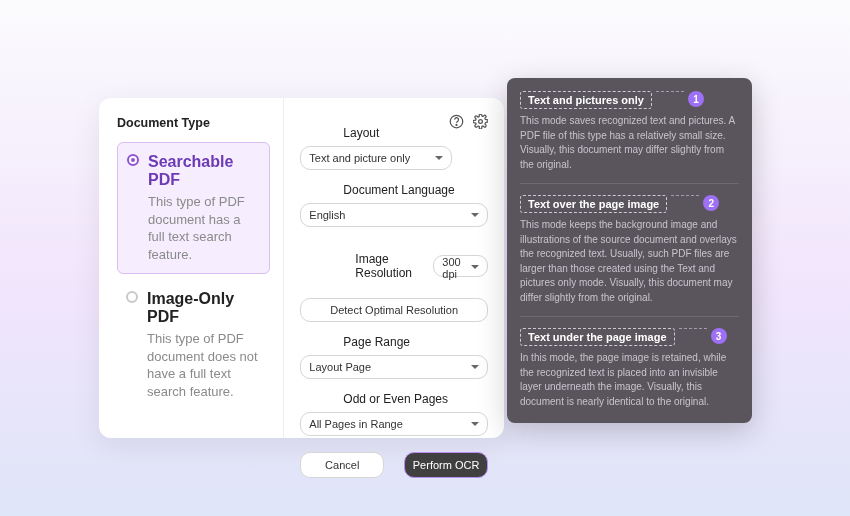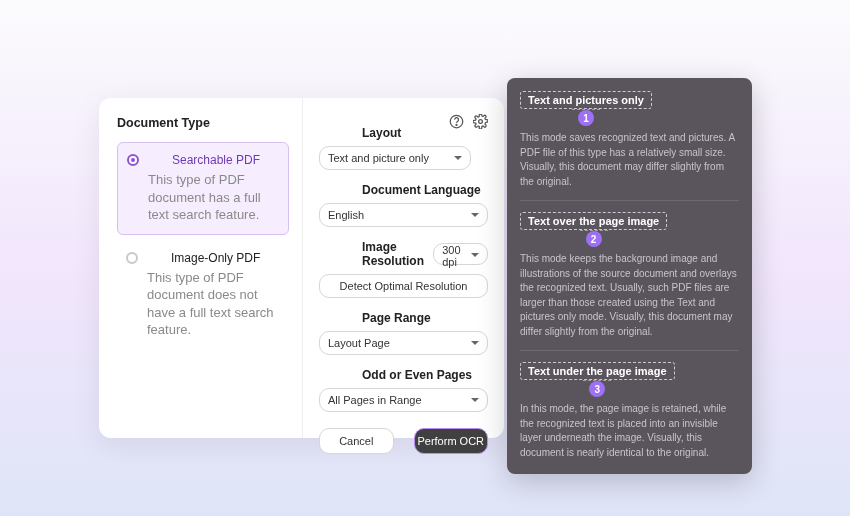--- a/index.html
+++ b/index.html
@@ -63,35 +63,34 @@
     border: 2px solid #8f52d4;
   }
   .doctype.selected .radio::after {
     content: "";
     position: absolute;
     inset: 2px;
     border-radius: 50%;
     background: #8f52d4;
   }
   .doctype-label {
-    font-size: 12px;
-    font-weight: 400;
+    font-size: 16px;
+    font-weight: 700;
     color: #222;
     margin-bottom: 4px;
-    margin-left: 24px;
   }
   .doctype.selected .doctype-label { color: #6d3ab5; }
   .doctype-desc {
     font-size: 13px;
     color: #8a8a8a;
     line-height: 1.35;
   }
   .field-label {
     font-size: 12px;
-    font-weight: 700;
+    font-weight: 400;
     color: #222;
     margin: 13px 0 6px 0;
     padding-left: 43px;
   }
   .field-label:first-of-type { margin-top: 0; }
   .topright-icons {
     position: absolute;
     top: 15px;
     right: 16px;
     display: flex;
@@ -128,21 +127,21 @@
     border-left: 4px solid transparent;
     border-right: 4px solid transparent;
     border-top: 4px solid #666;
   }
   .row-inline {
     display: flex;
     justify-content: space-between;
     align-items: center;
     margin: 13px 0 6px 0;
   }
-  .row-inline .field-label { margin: 0; }
+  .row-inline .field-label { margin: 12px; }
   .select.small {
     width: 64px;
     height: 22px;
   }
   .btn {
     text-align: center;
     padding: 0;
   }
   .footer-btns {
     display: flex;
@@ -168,24 +167,23 @@
     box-shadow: 0 8px 30px rgba(0,0,0,0.2);
   }
   .tip {
     padding-bottom: 11px;
     border-bottom: 1px solid rgba(255,255,255,0.12);
     margin-bottom: 10px;
   }
   .tip:last-child { border-bottom: none; margin-bottom: 0; padding-bottom: 0; }
   .tip-head {
     display: inline-flex;
-    align-items: center;
+    align-items: flex-start;
     margin-bottom: 5px;
     position: relative;
-    flex-direction: column;
   }
   .dashed-box {
     border: 1.3px dashed #cfc8d3;
     border-radius: 3px;
     padding: 2px 7px;
     color: #fff;
     font-size: 11px;
     font-weight: 600;
   }
   .marker-line {

